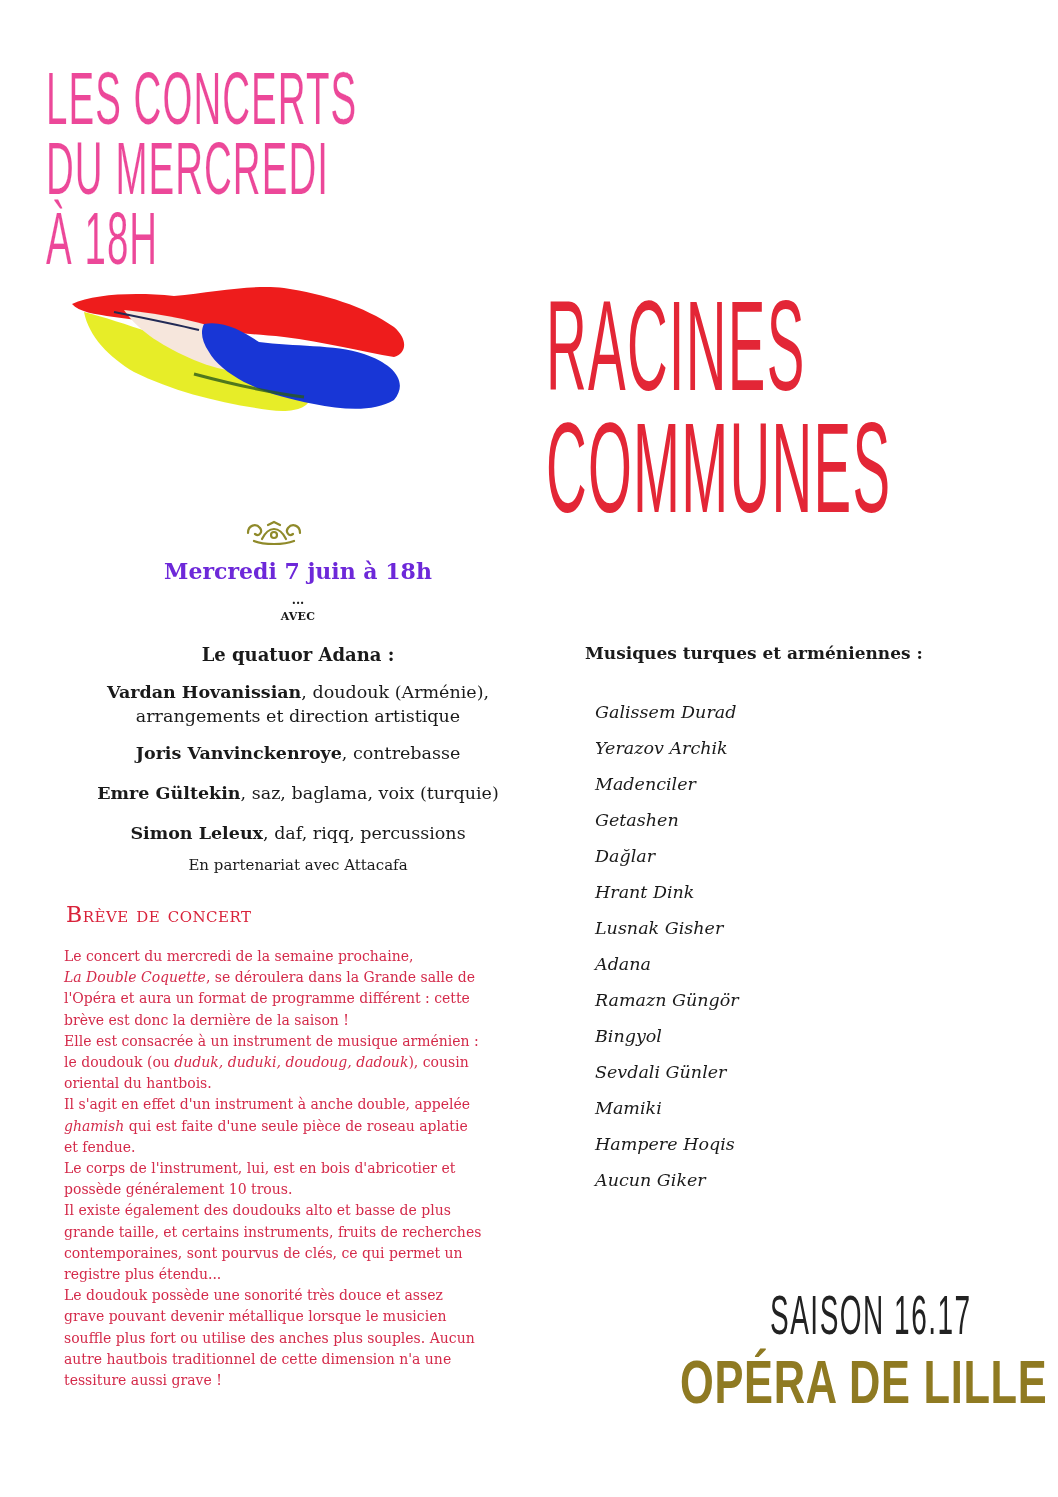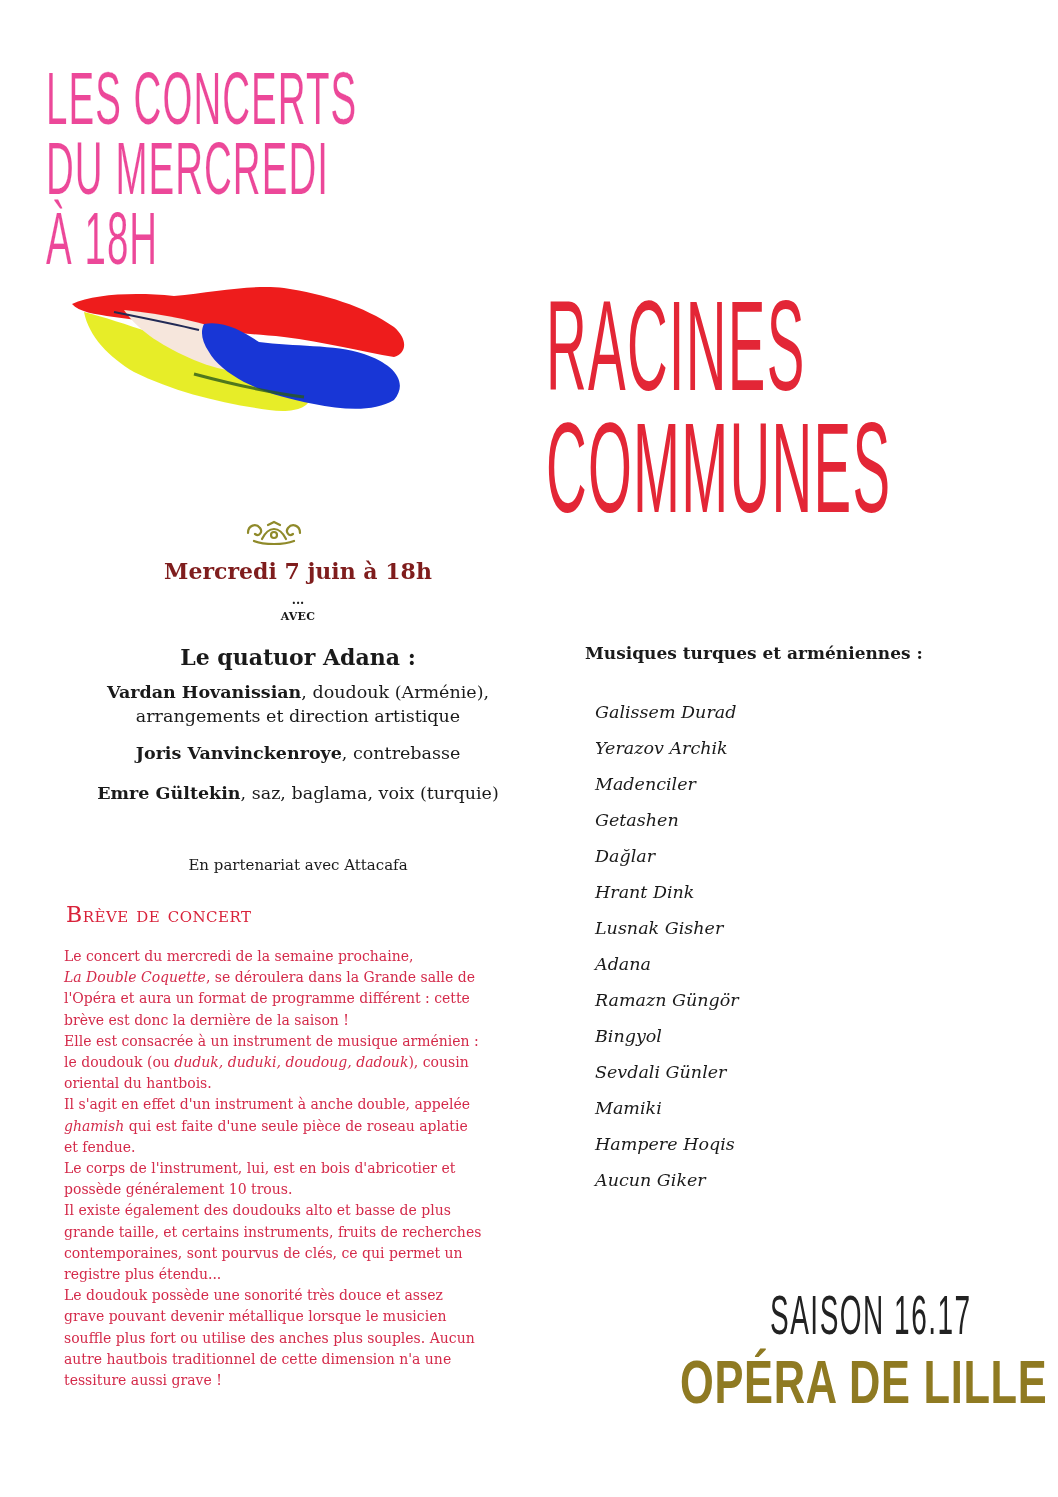--- a/index.html
+++ b/index.html
@@ -14,24 +14,24 @@
     #concert-title { left: 546px; top: 282px; color: #e32636; }
     #concert-title div { font-size: 128px; transform: scaleX(0.44); transform-origin: left top; height: 122px; font-weight: 300; letter-spacing: 3px; }
 
     
     #painting { left: 64px; top: 282px; width: 360px; height: 145px; }
 
     
     #ornament { left: 244px; top: 519px; width: 60px; height: 28px; }
 
     .center-col { left: 60px; width: 476px; text-align: center; }
-    #event-date { top: 558px; font-size: 22px; font-weight: bold; color: #7f1d1d; }
+    #event-date { top: 558px; font-size: 22px; font-weight: bold; color: #6d28d9; }
     #ellipsis { top: 593px; font-size: 12px; font-weight: bold; }
     #avec { top: 610px; font-size: 11px; font-weight: bold; letter-spacing: 0.3px; text-align: center; }
-    #ensemble { top: 644px; font-size: 22px; font-weight: bold; }
+    #ensemble { top: 644px; font-size: 18px; font-weight: bold; }
 
     #performers { top: 680px; font-size: 17.5px; line-height: 29px; }
     #performers .perf b { font-weight: bold; }
     #performers .perf-line { line-height: 24px; }
     #performers .perf + .perf { margin-top: 11px; }
     #partner { top: 856px; font-size: 15px; }
 
     
     #breve-heading { left: 66px; top: 902px; font-size: 22px; color: #d9223a; font-variant: small-caps; letter-spacing: 0.5px; }
     #breve-body { left: 64px; top: 946px; width: 420px; font-size: 14px; line-height: 21.2px; color: #d42a4a; }
@@ -92,20 +92,23 @@
   <div class="perf">
     <div class="perf-line"><b>Vardan Hovanissian</b><span>, doudouk (Arménie),</span></div>
     <div class="perf-line">arrangements et direction artistique</div>
   </div>
   <div class="perf">
     <b>Joris Vanvinckenroye</b><span>, contrebasse</span>
   </div>
   <div class="perf">
     <b>Emre Gültekin</b><span>, saz, baglama, voix (turquie)</span>
   </div>
+  <div class="perf">
+    <b>Simon Leleux</b><span>, daf, riqq, percussions</span>
+  </div>
 </div>
 
 <div id="partner" class="abs center-col">En partenariat avec Attacafa</div>
 
 <div id="breve-heading" class="abs">Brève de concert</div>
 <div id="breve-body" class="abs">
   <p><span>Le concert du mercredi de la semaine prochaine,</span><br><i>La Double Coquette</i><span>, se déroulera dans la Grande salle de l'Opéra et aura un format de programme différent : cette brève est donc la dernière de la saison !</span></p>
   <p><span>Elle est consacrée à un instrument de musique arménien : le doudouk (ou </span><i>duduk, duduki, doudoug, dadouk</i><span>), cousin oriental du hantbois.</span></p>
   <p><span>Il s'agit en effet d'un instrument à anche double, appelée </span><i>ghamish</i><span> qui est faite d'une seule pièce de roseau aplatie et fendue.</span></p>
   <p>Le corps de l'instrument, lui, est en bois d'abricotier et possède généralement 10 trous.</p>

